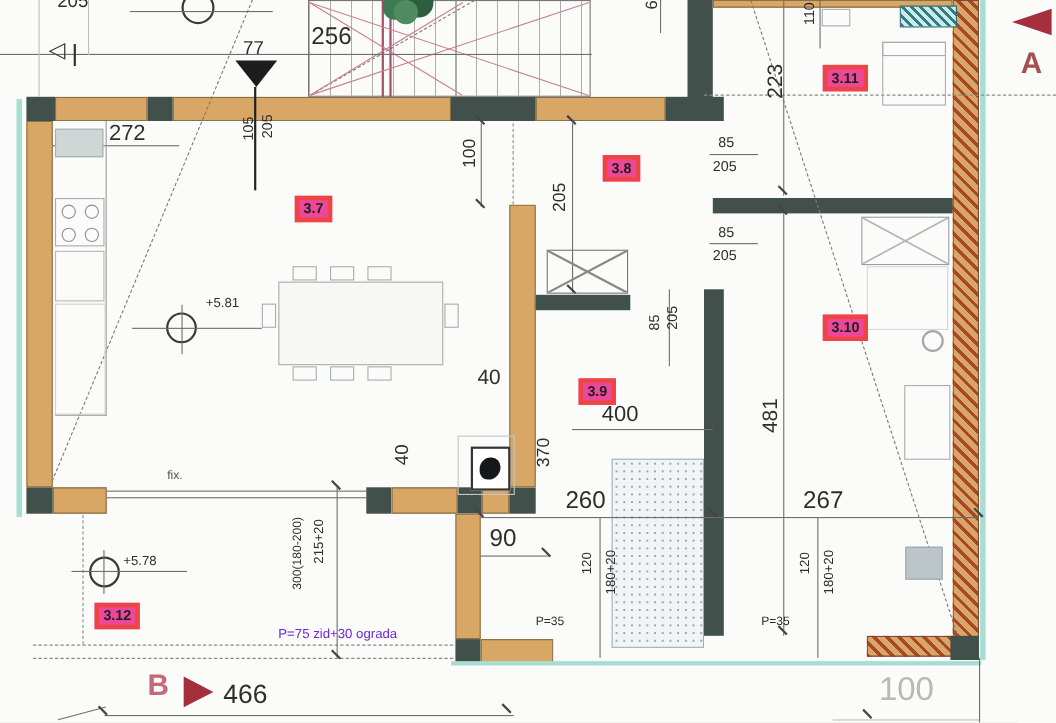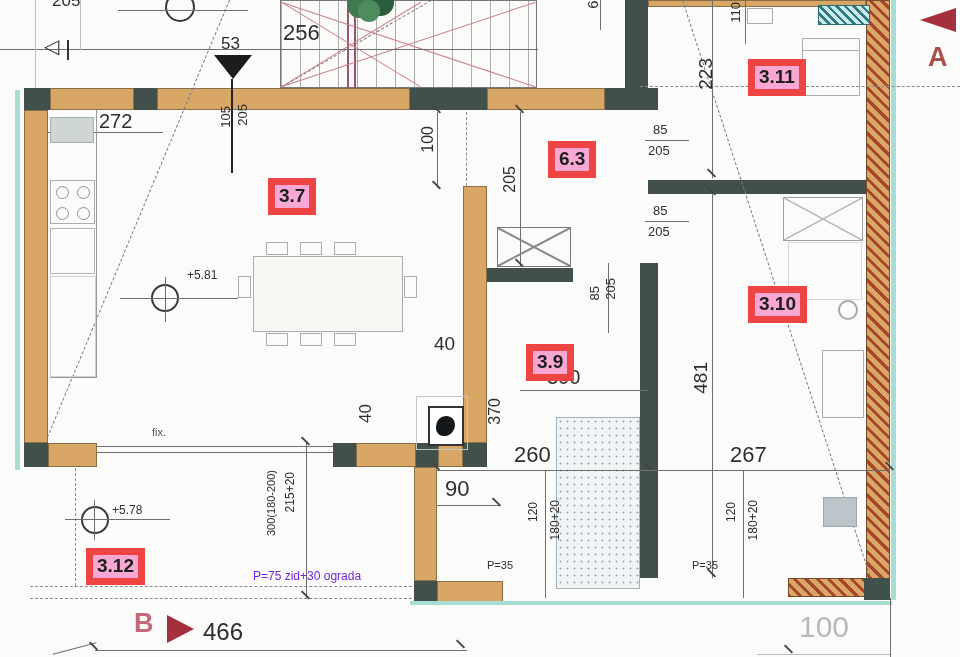--- a/index.html
+++ b/index.html
@@ -9,21 +9,21 @@
   .dark{background:#41504a;}
   .teal{background:#a8ddd3;}
   .brick{background:repeating-linear-gradient(45deg,#a8472b 0 3px,#d8a766 3px 8px);box-shadow:inset 0 0 0 1px #7a4a2e;}
   .hline{background:#6e6e6e;height:1px;}
   .vline{background:#6e6e6e;width:1px;}
   .lightline{background:#bdbdbd;}
   .hdash{border-top:1px dashed #8a8a8a;height:0;}
   .vdash{border-left:1px dashed #8a8a8a;width:0;}
   .dim{font-size:15px;color:#2e2e2e;white-space:nowrap;line-height:1;}
   .vtext{writing-mode:vertical-rl;transform:rotate(180deg);}
-  .roombox{border:7px solid #ef4444;background:#f9a8d4;font-weight:bold;padding:1px 4px;font-size:19px;color:#1e1e1e;line-height:1.1;}
+  .roombox{border:4px solid #ef4444;background:#ec4899;font-weight:bold;padding:1px 4px;font-size:13px;color:#1e1e1e;line-height:1.1;}
   .furn{border:1px solid #a8adb0;background:transparent;}
   .lvl{border:2px solid #3a3a3a;border-radius:50%;background:transparent;}
   .tick{width:11px;height:2px;background:#444;transform:rotate(45deg);}
   .diag{transform-origin:0 0;border-top:1.5px dashed #7a7a7a;height:0;}
   .rdiag{transform-origin:0 0;height:0;border-top:1.5px solid #c9818d;}
   .stairs{background:repeating-linear-gradient(90deg,#adadad 0 1px,transparent 1px 19px);border:1px solid #777;}
   .stipple{background-color:#f0f4f5;background-image:radial-gradient(#93a7b0 0.9px,transparent 1.1px);background-size:7px 7px;border:1px solid #9fb0b8;}
   .burner{position:absolute;width:11px;height:11px;border:1px solid #8a9298;border-radius:50%;}
   .radiator{background:repeating-linear-gradient(45deg,#2e7d86 0 2.5px,#cdeae6 2.5px 6px);border:1px solid #2e6d76;}
   .xbox svg{position:absolute;left:0;top:0;width:100%;height:100%;}
@@ -207,40 +207,40 @@
   <div class="abs dim" style="left:44px;top:36px;font-size:20px;color:#333">◁</div>
   <div class="abs" style="left:67px;top:40px;width:2px;height:20px;background:#333"></div>
 
   <div class="abs" style="left:920px;top:8px;width:0;height:0;border-top:12px solid transparent;border-bottom:12px solid transparent;border-right:36px solid #a62f3e"></div>
   <div class="abs dim" style="left:928px;top:44px;font-size:27px;font-weight:bold;color:#a85050">A</div>
 
   <div class="abs dim" style="left:134px;top:610px;font-size:27px;font-weight:bold;color:#c4697a">B</div>
   <div class="abs" style="left:167px;top:615px;width:0;height:0;border-top:14px solid transparent;border-bottom:14px solid transparent;border-left:27px solid #a62f3e"></div>
 
   <div class="abs dim" style="left:52px;top:-8px;font-size:17px">205</div>
-  <div class="abs dim" style="left:221px;top:35px;font-size:17px">53</div>
+  <div class="abs dim" style="left:221px;top:35px;font-size:17px">77</div>
   <div class="abs dim" style="left:283px;top:22px;font-size:22px">256</div>
   <div class="abs dim" style="left:99px;top:111px;font-size:20px">272</div>
   <div class="abs dim vtext" style="left:219px;top:106px;font-size:13px">105</div>
   <div class="abs dim vtext" style="left:236px;top:104px;font-size:13px">205</div>
   <div class="abs dim vtext" style="left:420px;top:126px;font-size:16px">100</div>
   <div class="abs dim vtext" style="left:502px;top:166px;font-size:16px">205</div>
   <div class="abs dim vtext" style="left:585px;top:-8px;font-size:15px">65</div>
   <div class="abs dim vtext" style="left:696px;top:58px;font-size:19px">223</div>
   <div class="abs dim vtext" style="left:729px;top:2px;font-size:13px">110</div>
 
   <div class="abs dim" style="left:653px;top:123px;font-size:13px">85</div>
   <div class="abs dim" style="left:648px;top:144px;font-size:13px">205</div>
   <div class="abs dim" style="left:653px;top:204px;font-size:13px">85</div>
   <div class="abs dim" style="left:648px;top:225px;font-size:13px">205</div>
   <div class="abs dim vtext" style="left:588px;top:286px;font-size:13px">85</div>
   <div class="abs dim vtext" style="left:604px;top:278px;font-size:13px">205</div>
 
   <div class="abs dim" style="left:434px;top:334px;font-size:19px">40</div>
-  <div class="abs dim" style="left:547px;top:367px;font-size:20px">300</div>
+  <div class="abs dim" style="left:547px;top:367px;font-size:20px">400</div>
   <div class="abs dim vtext" style="left:691px;top:362px;font-size:19px">481</div>
   <div class="abs dim vtext" style="left:357px;top:404px;font-size:17px">40</div>
   <div class="abs dim vtext" style="left:487px;top:398px;font-size:16px">370</div>
   <div class="abs dim" style="left:514px;top:444px;font-size:22px">260</div>
   <div class="abs dim" style="left:730px;top:444px;font-size:22px">267</div>
   <div class="abs dim" style="left:445px;top:478px;font-size:22px">90</div>
 
   <div class="abs dim vtext" style="left:266px;top:470px;font-size:11px">300(180-200)</div>
   <div class="abs dim vtext" style="left:284px;top:472px;font-size:12px">215+20</div>
 
@@ -252,19 +252,19 @@
   <div class="abs dim" style="left:487px;top:560px;font-size:11px">P=35</div>
   <div class="abs dim" style="left:692px;top:560px;font-size:11px">P=35</div>
   <div class="abs dim" style="left:253px;top:570px;font-size:12px;color:#6d28d9">P=75 zid+30 ograda</div>
 
   <div class="abs dim" style="left:203px;top:620px;font-size:24px">466</div>
   <div class="abs dim" style="left:799px;top:612px;font-size:30px;color:#b8b8b8">100</div>
 
   <div class="abs dim" style="left:152px;top:427px;font-size:11px;color:#555">fix.</div>
 
   <div class="abs roombox" style="left:268px;top:178px">3.7</div>
-  <div class="abs roombox" style="left:548px;top:141px">6.3</div>
+  <div class="abs roombox" style="left:548px;top:141px">3.8</div>
   <div class="abs roombox" style="left:526px;top:344px">3.9</div>
   <div class="abs roombox" style="left:748px;top:286px">3.10</div>
   <div class="abs roombox" style="left:748px;top:59px">3.11</div>
   <div class="abs roombox" style="left:86px;top:548px">3.12</div>
 
 </div>
 
 </body></html>

